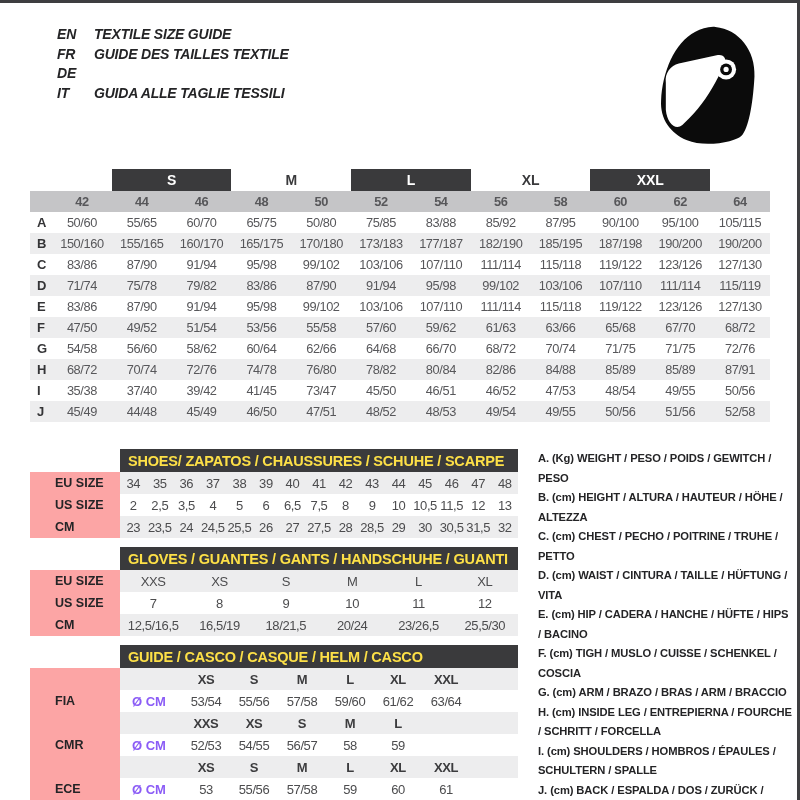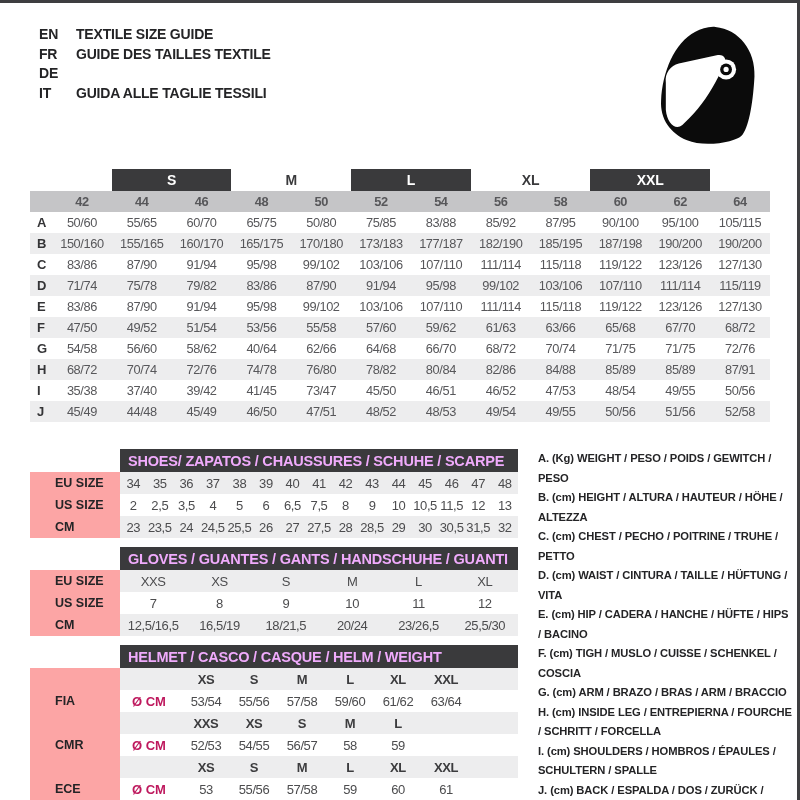--- a/index.html
+++ b/index.html
@@ -2,45 +2,45 @@
 <html style="--dark-bar: #3a3a3c; --band: #c5c5c7; --stripe: #ededee;"><head>
 <meta charset="utf-8">
 <style>
   html,body{margin:0;padding:0;background:#fff;}
   #app{
     position:relative;width:800px;height:800px;background:#fff;overflow:hidden;
     font-family:"Liberation Sans",sans-serif;color:#3f3f41;box-sizing:border-box;
     border-top:3px solid #3e3e40;border-right:3px solid #3e3e40;
   }
   
-  .langs{position:absolute;left:39px;top:22px;}
+  .langs{position:absolute;left:57px;top:22px;font-style:italic;}
   .lang-row{display:flex;font-weight:bold;font-size:14px;line-height:19.5px;letter-spacing:-0.2px;color:#242426;}
   .lang-code{width:37px;}
   
   .helmet{position:absolute;left:646px;top:18px;width:120px;height:130px;}
   
   .main-table{position:absolute;left:30px;top:166px;width:740px;border-collapse:collapse;table-layout:fixed;}
   .main-table th,.main-table td{padding:0;margin:0;text-align:center;white-space:nowrap;overflow:hidden;}
   .main-table th{height:22px;font-size:14px;font-weight:bold;}
   .group-dark{background:var(--dark-bar,#3a3a3c);color:#fff;}
   .group-light{color:#3a3a3c;background:transparent;}
   .band-row td{background:var(--band,#c5c5c7);color:#48484a;font-weight:bold;font-size:13.5px;height:22px;}
   .main-table td{height:21px;font-size:12.8px;color:#57575a;letter-spacing:-0.4px;}
   .main-table td.row-label{font-weight:bold;color:#343436;text-align:left;padding-left:7px;font-size:13px;letter-spacing:0;}
   tr.striped td{background:var(--stripe,#ededee);}
   
   .subs{position:absolute;left:30px;top:446px;width:488px;}
   .sub{border-collapse:collapse;table-layout:fixed;width:488px;margin:0 0 9px 0;}
   .sub td{padding:0;height:22px;font-size:13px;text-align:center;white-space:nowrap;overflow:hidden;color:#4c4c4e;letter-spacing:-0.4px;}
   .sub td.lbl{text-align:left;padding-left:25px;font-weight:bold;color:#242426;font-size:12.5px;letter-spacing:0;background:#fca5a5;}
-  .sub td.title-cell{background:var(--dark-bar,#3a3a3c);color:#f0abfc;text-align:left;padding-left:8px;font-weight:bold;font-size:14.5px;height:23px;letter-spacing:-0.2px;}
+  .sub td.title-cell{background:var(--dark-bar,#3a3a3c);color:#fde047;text-align:left;padding-left:8px;font-weight:bold;font-size:14.5px;height:23px;letter-spacing:-0.2px;}
   .sub tr.shaded td:not(.lbl){background:var(--stripe,#ededee);}
   .sub tr.title-row td.lbl{background:#fff;}
   .sub td.szhead{font-weight:bold;color:#3c3c3e;}
-  .sub td.ocm{font-weight:bold;color:#be185d;text-align:left;padding-left:12px;letter-spacing:0;}
+  .sub td.ocm{font-weight:bold;color:#8b5cf6;text-align:left;padding-left:12px;letter-spacing:0;}
   .sub td.val{text-align:center;}
   
   .legend{position:absolute;left:538px;top:446px;width:254px;}
   .legend-item{font-weight:bold;font-size:11.2px;line-height:19.5px;color:#242426;letter-spacing:-0.1px;}
 </style>
 </head>
 <body>
 
 <div id="app">
 
@@ -202,21 +202,21 @@
           <td>63/66</td>
           <td>65/68</td>
           <td>67/70</td>
           <td>68/72</td>
         </tr>
         <tr>
           <td class="row-label">G</td>
           <td>54/58</td>
           <td>56/60</td>
           <td>58/62</td>
-          <td>40/64</td>
+          <td>60/64</td>
           <td>62/66</td>
           <td>64/68</td>
           <td>66/70</td>
           <td>68/72</td>
           <td>70/74</td>
           <td>71/75</td>
           <td>71/75</td>
           <td>72/76</td>
         </tr>
         <tr class="striped">
@@ -400,21 +400,21 @@
           <col style="width: 48px;">
           <col style="width: 48px;">
           <col style="width: 48px;">
           <col style="width: 48px;">
           <col style="width: 48px;">
           <col>
         </colgroup>
         <tbody>
           <tr class="title-row">
             <td class="lbl"></td>
-            <td class="title-cell" colspan="8">HELMET / CASCO / CASQUE / HELM / WEIGHT</td>
+            <td class="title-cell" colspan="8">GUIDE / CASCO / CASQUE / HELM / CASCO</td>
           </tr>
           <tr class="shaded">
             <td class="lbl"></td>
             <td class="szhead"></td>
             <td class="szhead">XS</td>
             <td class="szhead">S</td>
             <td class="szhead">M</td>
             <td class="szhead">L</td>
             <td class="szhead">XL</td>
             <td class="szhead">XXL</td>

